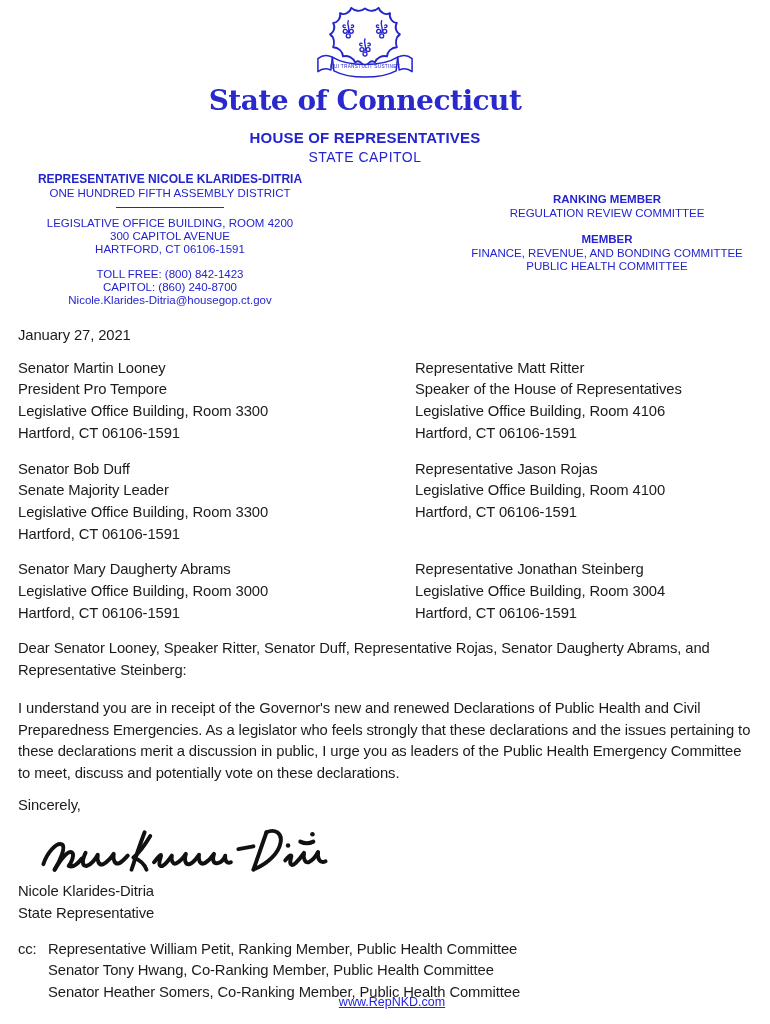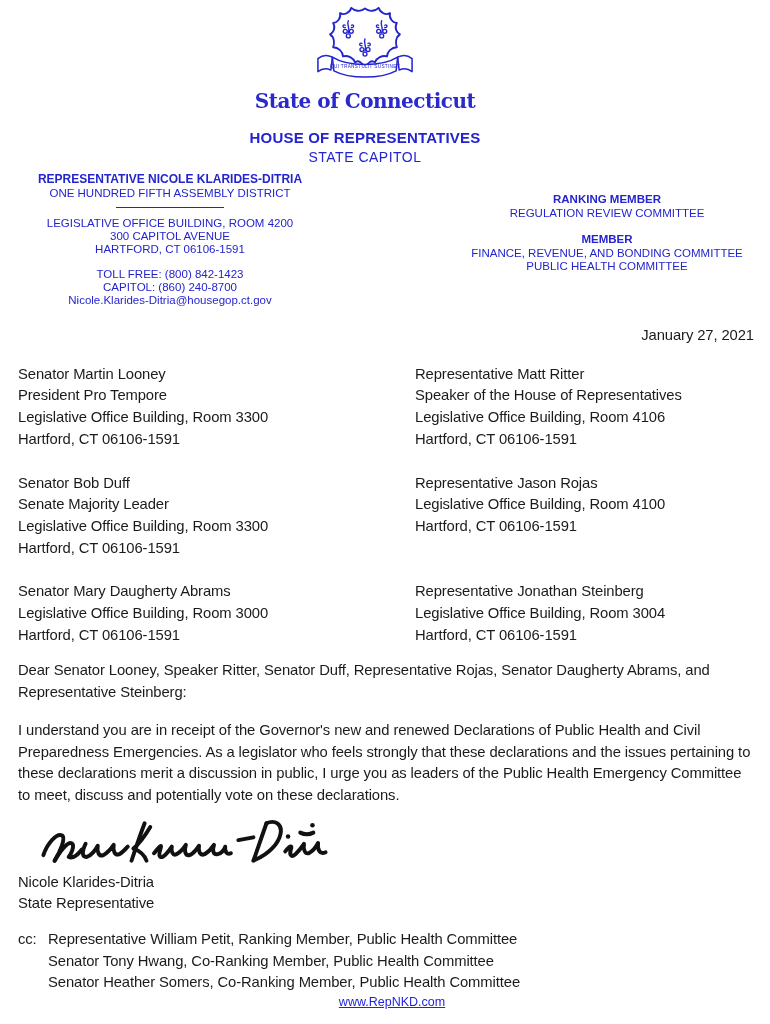--- a/index.html
+++ b/index.html
@@ -4,21 +4,21 @@
 <style>
   html,body{margin:0;padding:0;background:#e8e8e8;}
   .page{
     position:relative;width:770px;height:1024px;margin:0 auto;background:#ffffff;
     font-family:"Liberation Sans",sans-serif;color:#1b1b1b;overflow:hidden;
   }
   
   .header-wrap{position:absolute;top:4px;left:0;width:730px;text-align:center;}
   .crest{display:block;margin:0 auto;}
   .state-title{
-    font-family:"DejaVu Serif",serif;font-weight:bold;font-size:20px;line-height:30px;
+    font-family:"DejaVu Serif",serif;font-weight:bold;font-size:28px;line-height:30px;
     color:#2929cc;letter-spacing:-0.5px;margin-top:0px;
   }
   .org-title{font-size:15px;font-weight:bold;color:#2424cf;margin-top:13px;letter-spacing:0.2px;text-align:center;}
   .org-sub{font-size:14px;color:#2424cf;margin-top:3px;letter-spacing:0.5px;}
 
   .mast-left{
     position:absolute;top:172px;left:8px;width:324px;text-align:center;
     color:#2424cf;font-size:11.5px;line-height:14px;
   }
   .mast-left .name{font-weight:bold;font-size:12px;text-align:center;}
@@ -31,22 +31,22 @@
     color:#2424cf;font-size:11.5px;line-height:13.5px;
   }
   .mast-right .role-title{font-weight:bold;}
   .role-block2{margin-top:13px;}
 
   
   .letter{
     position:absolute;top:325px;left:18px;width:736px;
     font-size:14.8px;line-height:21.7px;letter-spacing:-0.1px;
   }
-  .date-line{margin-bottom:17px;text-align:right;}
-  .addr-grid{display:grid;grid-template-columns:397px 1fr;row-gap:22px;}
+  .date-line{margin-bottom:11px;}
+  .addr-grid{display:grid;grid-template-columns:397px 1fr;row-gap:14px;}
   .recipient{white-space:nowrap;}
   .salutation{margin-top:14px;}
   .body-par{margin-top:16px;}
   .closing{margin-top:10px;}
   .signature-svg{display:block;margin-top:5px;margin-left:8px;}
   .signer{line-height:21.7px;}
   .cc-block{display:grid;grid-template-columns:30px 1fr;margin-top:14px;}
   .cc-lines div{line-height:21.7px;}
 
   
@@ -155,20 +155,21 @@
       </div>
       <div class="recipient">
         <div>Representative Jonathan Steinberg</div>
         <div>Legislative Office Building, Room 3004</div>
         <div>Hartford, CT 06106-1591</div>
       </div>
     </div>
 
     <div class="salutation">Dear Senator Looney, Speaker Ritter, Senator Duff, Representative Rojas, Senator Daugherty Abrams, and Representative Steinberg:</div>
     <div class="body-par">I understand you are in receipt of the Governor's new and renewed Declarations of Public Health and Civil Preparedness Emergencies.  As a legislator who feels strongly that these declarations and the issues pertaining to these declarations merit a discussion in public, I urge you as leaders of the Public Health Emergency Committee to meet, discuss and potentially vote on these declarations.</div>
+    <div class="closing">Sincerely,</div>
 
     <svg class="signature-svg" width="316" height="60" viewBox="0 0 320 64">
       <g fill="none" stroke="#111111" stroke-width="4.2" stroke-linecap="round" stroke-linejoin="round">
         <path d="M10,46 C14,34 24,22 30,25 C34,28 28,42 22,52"></path>
         <path d="M22,52 C30,38 38,30 41,34 C43,37 40,44 37,48 C42,50 48,44 51,40"></path>
         <path d="M55,34 C51,42 51,48 56,48 C61,47 66,40 68,36 C67,42 69,48 74,46 C79,43 83,38 85,35 C84,41 86,47 91,45 C95,43 98,39 100,37"></path>
         <path d="M118,12 C113,25 108,40 104,52"></path>
         <path d="M124,16 C118,26 111,35 106,39 C112,41 118,46 120,52"></path>
         <path d="M128,44 C133,38 137,33 135,39 C133,45 133,49 137,48 C141,46 145,40 147,37 C146,42 148,47 152,45 C156,43 160,38 162,35 C160,41 161,47 166,46 C171,44 174,39 176,36 C175,42 177,47 182,45 C187,42 190,38 192,35 C190,41 191,46 196,45 C200,44 203,40 204,37 C203,42 206,46 210,44"></path>
         <path d="M218,30 L234,27"></path>

